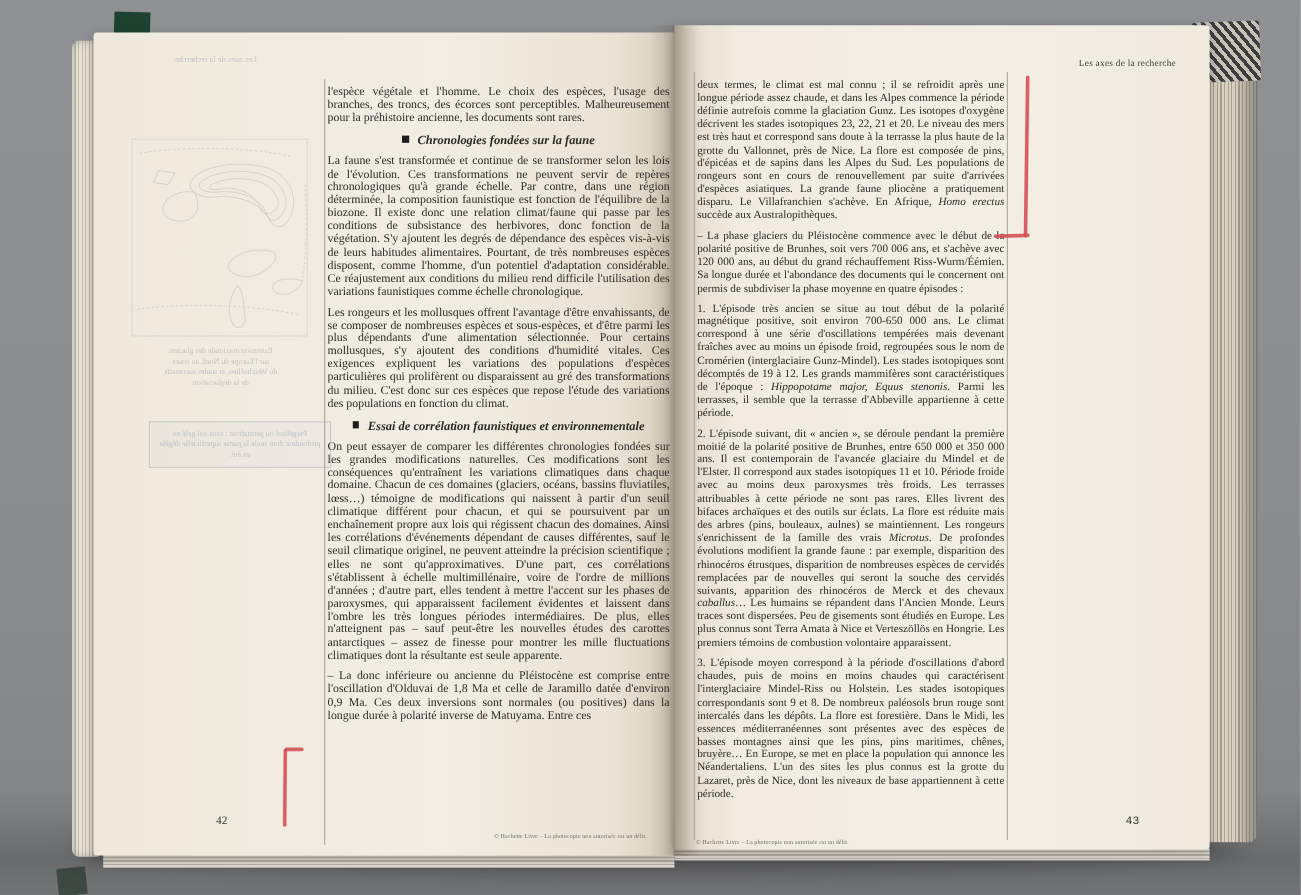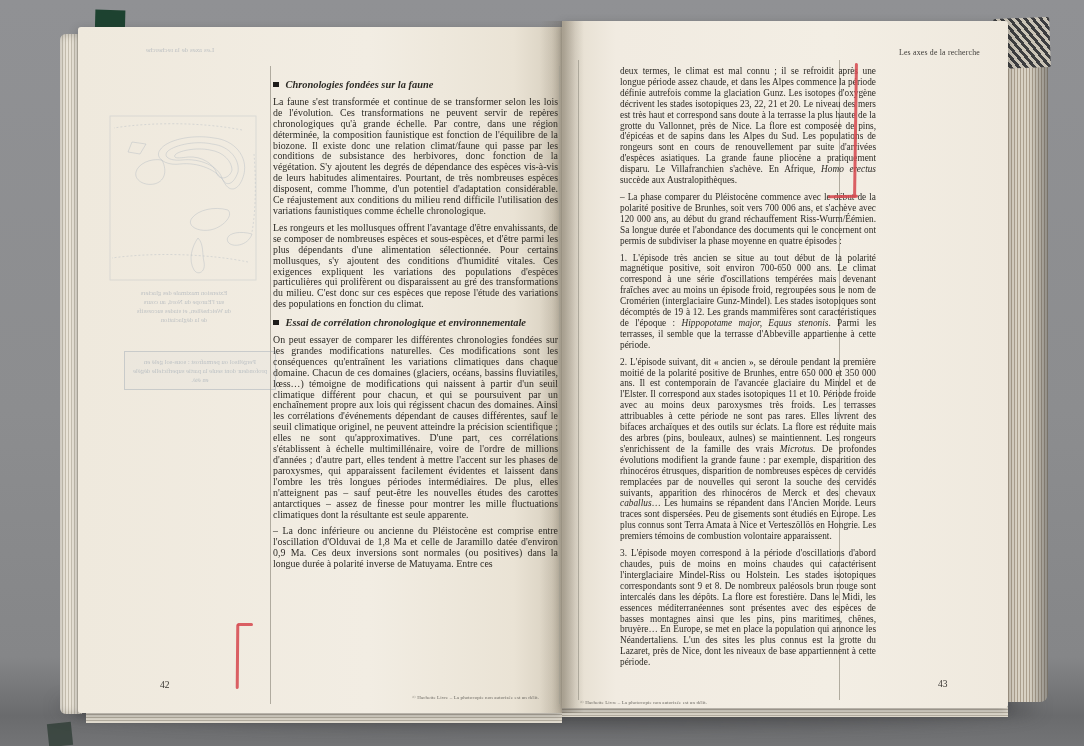--- a/index.html
+++ b/index.html
@@ -50,33 +50,33 @@
   .ghost{color:rgba(110,128,152,.38);transform:scaleX(-1);position:absolute;}
   .ghost-header{left:128px;top:46px;width:104px;font-size:7px;text-align:center;}
   .ghost-map{left:108px;top:114px;width:150px;height:168px;opacity:.5;}
   .ghost-caption{left:110px;top:288px;width:148px;font-size:6.6px;line-height:9px;text-align:center;}
   .ghost-note{left:124px;top:351px;width:138px;font-size:6.6px;line-height:9px;
     border:1px solid rgba(110,128,152,.28);padding:5px 6px;text-align:center;background:rgba(190,200,214,.08);}
 
   
   .col{position:absolute;color:#2c2a25;text-align:justify;}
   .col-left{left:273px;top:72px;width:285px;font-size:9.9px;line-height:10.9px;}
-  .col-right{left:581px;top:66px;width:256px;font-size:9.3px;line-height:10.9px;margin-left:39px;}
+  .col-right{left:581px;top:66px;width:256px;font-size:9.3px;line-height:10.9px;}
   .para{margin:0 0 6px 0;hyphens:auto;}
   .b{font-weight:normal;}
   .i{font-style:italic;}
-  .heading{font-weight:bold;font-style:italic;font-size:10.4px;margin:8px 0 6px 0;text-align:left;}
+  .heading{font-weight:bold;font-style:italic;font-size:10.4px;margin:8px 0 6px 0;text-align:center;}
   .sq{display:inline-block;width:5.5px;height:5.5px;background:#1d1c1a;margin-right:7px;
     vertical-align:1px;font-style:normal;}
 
   .running-head{position:absolute;left:810px;top:48px;width:170px;text-align:right;
     font-size:7.8px;color:#3c3a36;letter-spacing:.2px;}
   .pagenum{position:absolute;font-size:9.5px;color:#34322e;}
-  .pagenum-left{left:160px;top:680px;}
-  .pagenum-right{left:938px;top:679px;}
+  .pagenum-left{left:180px;top:680px;}
+  .pagenum-right{left:938px;top:679px;font-family:Liberation Mono, monospace;}
   .copyright{position:absolute;font-size:5px;color:#6b6862;letter-spacing:.1px;}
   .copy-left{left:388px;top:695px;width:175px;text-align:center;}
   .copy-right{left:580px;top:700px;width:175px;text-align:left;}
 
   
   .pen{position:absolute;background:#d64b51;border-radius:2px;opacity:.88;}
   .pen-right-v{left:854px;top:63px;width:3px;height:135px;transform:rotate(.8deg);}
   .pen-right-h{left:828px;top:195px;width:30px;height:3px;transform:rotate(-1.5deg);}
   .pen-left-v{left:236px;top:624px;width:3px;height:65px;transform:rotate(.5deg);}
   .pen-left-h{left:237px;top:623px;width:16px;height:3px;}
@@ -126,35 +126,36 @@
   <div class="ghost ghost-note">Pergélisol ou permafrost : sous-sol gelé en profondeur dont seule la partie superficielle dégèle en été.</div>
 
   <div class="rule" style="left:270px;top:66px;height:638px;"></div>
   <div class="rule" style="left:559px;top:66px;height:638px;"></div>
   <div class="rule" style="left:578px;top:60px;height:640px;"></div>
   <div class="rule" style="left:839px;top:60px;height:640px;"></div>
 
   <div class="running-head">Les axes de la recherche</div>
 
   <div class="col col-left">
+    <p class="para"><span>l'espèce végétale et l'homme. Le choix des espèces, l'usage des branches, des troncs, des écorces sont perceptibles. Malheureusement pour la préhistoire ancienne, les documents sont rares.</span></p>
     <div class="heading">
       <span class="sq"></span><span>Chronologies fondées sur la faune</span>
     </div>
     <p class="para"><span>La faune s'est transformée et continue de se transformer selon les lois de l'évolution. Ces transformations ne peuvent servir de repères chronologiques qu'à grande échelle. Par contre, dans une région déterminée, </span><span class="b">la composition faunistique est fonction de l'équilibre de la biozone</span><span>. Il existe donc une relation climat/faune qui passe par les conditions de subsistance des herbivores, donc fonction de la végétation. S'y ajoutent les degrés de dépendance des espèces vis-à-vis de leurs habitudes alimentaires. Pourtant, de très nombreuses espèces disposent, comme l'homme, d'un potentiel d'adaptation considérable. Ce réajustement aux conditions du milieu rend difficile l'utilisation des variations faunistiques comme échelle chronologique.</span></p>
     <p class="para"><span class="b">Les rongeurs et les mollusques</span><span> offrent l'avantage d'être envahissants, de se composer de nombreuses espèces et sous-espèces, et d'être parmi les plus dépendants d'une alimentation sélectionnée. Pour certains mollusques, s'y ajoutent des conditions d'humidité vitales. Ces exigences expliquent les variations des populations d'espèces particulières qui prolifèrent ou disparaissent au gré des transformations du milieu. C'est donc sur ces espèces que repose l'étude des variations des populations en fonction du climat.</span></p>
     <div class="heading">
-      <span class="sq"></span><span>Essai de corrélation chronologique et environnementale</span>
+      <span class="sq"></span><span>Essai de corrélation faunistiques et environnementale</span>
     </div>
     <p class="para"><span>On peut essayer de comparer les différentes chronologies fondées sur les grandes modifications naturelles. Ces modifications sont les conséquences qu'entraînent les variations climatiques dans chaque domaine. Chacun de ces domaines (glaciers, océans, bassins fluviatiles, lœss…) témoigne de modifications qui naissent à partir d'un seuil climatique différent pour chacun, et qui se poursuivent par un enchaînement propre aux lois qui régissent chacun des domaines. Ainsi les corrélations d'événements dépendant de causes différentes, sauf le seuil climatique originel, ne peuvent atteindre la précision scientifique ; elles ne sont qu'approximatives. D'une part, ces corrélations s'établissent à échelle multimillénaire, voire de l'ordre de millions d'années ; d'autre part, elles tendent à mettre l'accent sur les phases de paroxysmes, qui apparaissent facilement évidentes et laissent dans l'ombre les très longues périodes intermédiaires. De plus, elles n'atteignent pas – sauf peut-être les nouvelles études des carottes antarctiques – assez de finesse pour montrer les mille fluctuations climatiques dont la résultante est seule apparente.</span></p>
     <p class="para"><span class="b">– La donc inférieure ou ancienne du Pléistocène</span><span> est comprise entre l'oscillation d'Olduvai de 1,8 Ma et celle de Jaramillo datée d'environ 0,9 Ma. Ces deux inversions sont normales (ou positives) dans la longue durée à polarité inverse de Matuyama. Entre ces</span></p>
   </div>
 
   <div class="col col-right">
     <p class="para"><span>deux termes, le climat est mal connu ; il se refroidit après une longue période assez chaude, et dans les Alpes commence la période définie autrefois comme la glaciation Gunz. Les isotopes d'oxygène décrivent les stades isotopiques 23, 22, 21 et 20. Le niveau des mers est très haut et correspond sans doute à la terrasse la plus haute de la grotte du Vallonnet, près de Nice. La flore est composée de pins, d'épicéas et de sapins dans les Alpes du Sud. Les populations de rongeurs sont en cours de renouvellement par suite d'arrivées d'espèces asiatiques. La grande faune pliocène a pratiquement disparu. Le Villafranchien s'achève. En Afrique, </span><span class="i">Homo erectus</span><span> succède aux Australopithèques.</span></p>
-    <p class="para"><span class="b">– La phase comparer du Pléistocène</span><span> commence avec le début de la polarité positive de Brunhes, soit vers 700 006 ans, et s'achève avec 120 000 ans, au début du grand réchauffement Riss-Wurm/Éémien. Sa longue durée et l'abondance des documents qui le concernent ont permis de subdiviser la phase moyenne en quatre épisodes :</span></p>
+    <p class="para"><span class="b">– La phase glaciers du Pléistocène</span><span> commence avec le début de la polarité positive de Brunhes, soit vers 700 006 ans, et s'achève avec 120 000 ans, au début du grand réchauffement Riss-Wurm/Éémien. Sa longue durée et l'abondance des documents qui le concernent ont permis de subdiviser la phase moyenne en quatre épisodes :</span></p>
     <p class="para"><span class="b">1.</span><span> L'épisode très ancien se situe au tout début de la polarité magnétique positive, soit environ 700-650 000 ans. Le climat correspond à une série d'oscillations tempérées mais devenant fraîches avec au moins un épisode froid, regroupées sous le nom de Cromérien (interglaciaire Gunz-Mindel). Les stades isotopiques sont décomptés de 19 à 12. Les grands mammifères sont caractéristiques de l'époque : </span><span class="i">Hippopotame major, Equus stenonis</span><span>. Parmi les terrasses, il semble que la terrasse d'Abbeville appartienne à cette période.</span></p>
     <p class="para"><span class="b">2.</span><span> L'épisode suivant, dit « ancien », se déroule pendant la première moitié de la polarité positive de Brunhes, entre 650 000 et 350 000 ans. Il est contemporain de l'avancée glaciaire du Mindel et de l'Elster. Il correspond aux stades isotopiques 11 et 10. Période froide avec au moins deux paroxysmes très froids. Les terrasses attribuables à cette période ne sont pas rares. Elles livrent des bifaces archaïques et des outils sur éclats. La flore est réduite mais des arbres (pins, bouleaux, aulnes) se maintiennent. Les rongeurs s'enrichissent de la famille des vrais </span><span class="i">Microtus</span><span>. De profondes évolutions modifient la grande faune : par exemple, disparition des rhinocéros étrusques, disparition de nombreuses espèces de cervidés remplacées par de nouvelles qui seront la souche des cervidés suivants, apparition des rhinocéros de Merck et des chevaux </span><span class="i">caballus</span><span>… Les humains se répandent dans l'Ancien Monde. Leurs traces sont dispersées. Peu de gisements sont étudiés en Europe. Les plus connus sont Terra Amata à Nice et Verteszöllös en Hongrie. Les premiers témoins de combustion volontaire apparaissent.</span></p>
     <p class="para"><span class="b">3.</span><span> L'épisode moyen correspond à la période d'oscillations d'abord chaudes, puis de moins en moins chaudes qui caractérisent l'interglaciaire Mindel-Riss ou Holstein. Les stades isotopiques correspondants sont 9 et 8. De nombreux paléosols brun rouge sont intercalés dans les dépôts. La flore est forestière. Dans le Midi, les essences méditerranéennes sont présentes avec des espèces de basses montagnes ainsi que les pins, pins maritimes, chênes, bruyère… En Europe, se met en place la population qui annonce les Néandertaliens. L'un des sites les plus connus est la grotte du Lazaret, près de Nice, dont les niveaux de base appartiennent à cette période.</span></p>
   </div>
 
   <div class="pagenum pagenum-left">42</div>
   <div class="pagenum pagenum-right">43</div>
   <div class="copyright copy-left">© Hachette Livre – La photocopie non autorisée est un délit.</div>
   <div class="copyright copy-right">© Hachette Livre – La photocopie non autorisée est un délit.</div>
 

